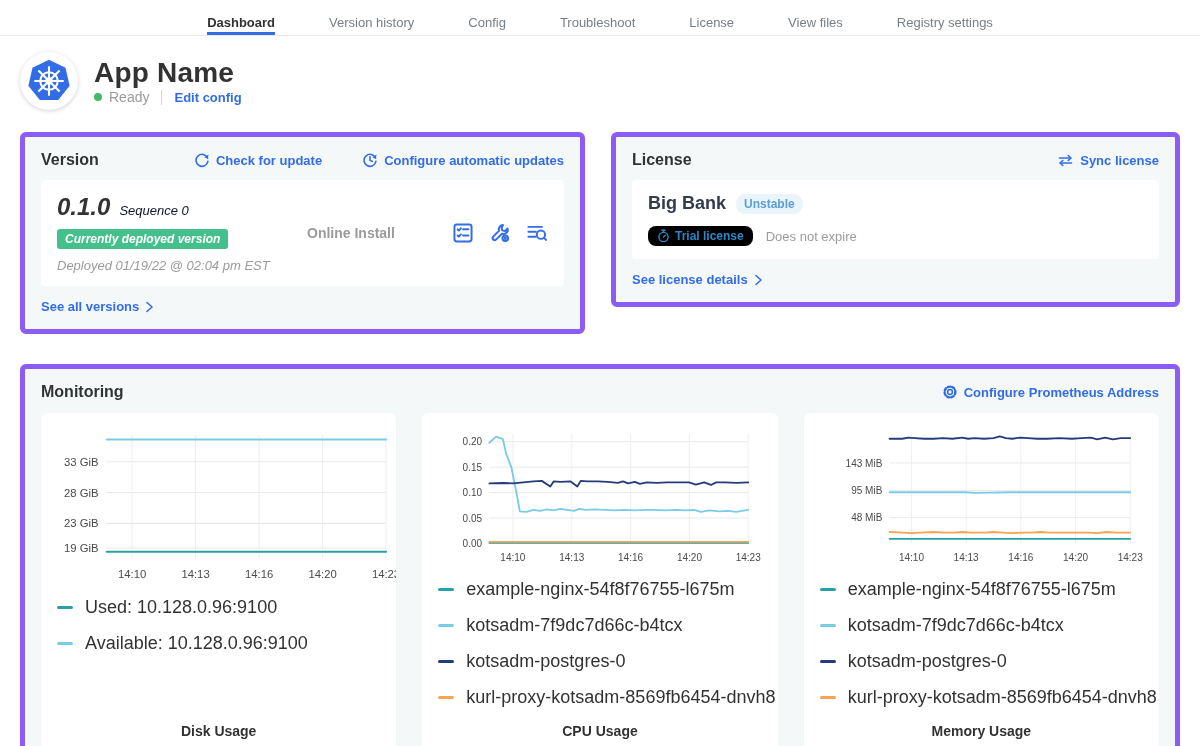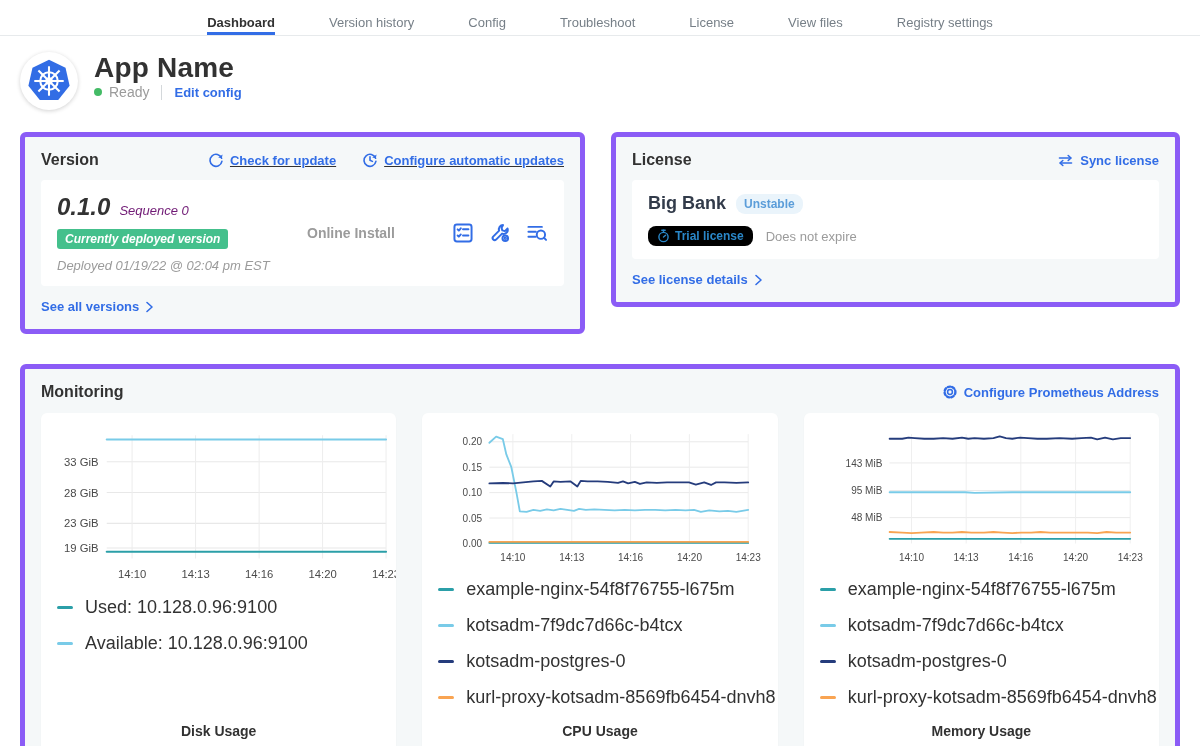--- a/index.html
+++ b/index.html
@@ -5,46 +5,46 @@
   * { margin:0; padding:0; box-sizing:border-box; }
   html,body { width:1200px; height:746px; background:#ffffff; font-family:"Liberation Sans","DejaVu Sans",sans-serif; color:#323232; overflow:hidden; }
 
   
   .topnav { height:36px; border-bottom:1px solid #e7eaec; display:flex; justify-content:center; align-items:stretch; gap:54px; background:#fff; }
   .tab { display:flex; align-items:center; font-size:13px; color:#767f87; cursor:pointer; border-bottom:3px solid transparent; padding-top:12px; }
   .tab.active { color:#323232; font-weight:700; border-bottom-color:#326de6; }
 
   
   .content { padding:0 20px; }
-  .app-header { display:flex; align-items:flex-start; margin-top:16px; }
+  .app-header { display:flex; align-items:center; margin-top:16px; }
   .app-logo { width:58px; height:58px; border-radius:50%; background:#fff; box-shadow:0 1px 4px rgba(0,0,0,.18); display:flex; align-items:center; justify-content:center; }
   .app-head-text { margin-left:16px; }
   .app-title { font-size:28px; font-weight:700; letter-spacing:.2px; }
   .app-sub { display:flex; align-items:center; margin-top:0; }
   .status-dot { width:8px; height:8px; border-radius:50%; background:#44bb66; margin-right:7px; }
   .status-text { font-size:14px; color:#9b9b9b; }
   .vdivider { width:1px; height:15px; background:#d4d8db; margin:0 12px; }
   .link { color:#326de6; font-weight:700; font-size:13px; cursor:pointer; display:inline-flex; align-items:center; gap:6px; }
 
   
   .panel { background:#f5f8f9; border:5px solid #8b5cf6; border-radius:6px; padding:14px 16px; }
   .panel-head { display:flex; align-items:center; justify-content:space-between; }
   .panel-title { font-size:16px; font-weight:700; }
-  .panel-head-links { display:flex; gap:26px;text-decoration:underline; }
+  .panel-head-links { display:flex; gap:40px; }
   .cards-row { display:flex; gap:26px; margin-top:22px; align-items:flex-start; }
   .version-panel { width:565px; }
   .license-panel { width:569px; }
   .inner-card { background:#fff; border-radius:4px; margin-top:11px; padding:13px 16px; }
 
   
   .version-inner { display:flex; align-items:center; }
   .v-col-left { width:250px;font-style:italic; }
   .v-number-row { display:flex; align-items:baseline; }
   .v-number { font-size:24px; font-weight:800; }
-  .v-seq { font-size:13px; color:#701a75; margin-left:9px; }
+  .v-seq { font-size:13px; color:#0f172a; margin-left:9px; }
   .v-badge { display:inline-block; margin-top:8px; background:#44c08c; color:#fff; font-size:12px; font-weight:700; padding:3px 8px; border-radius:3px; }
   .v-deployed { margin-top:9px; font-size:13px; color:#9b9b9b; }
   .v-col-mid { flex:1; text-align:left; font-size:14px; font-weight:700; color:#9b9b9b; }
   .v-col-icons { display:flex; gap:15px; align-items:center; }
   .see-link { margin-top:13px; }
 
   
   .lic-name-row { display:flex; align-items:center; }
   .lic-name { font-size:18px; font-weight:700; color:#323b4a; }
   .badge-channel { margin-left:10px; background:#eaf4fb; color:#5b9dd9; font-size:12px; font-weight:600; padding:3px 8px; border-radius:9px; }

